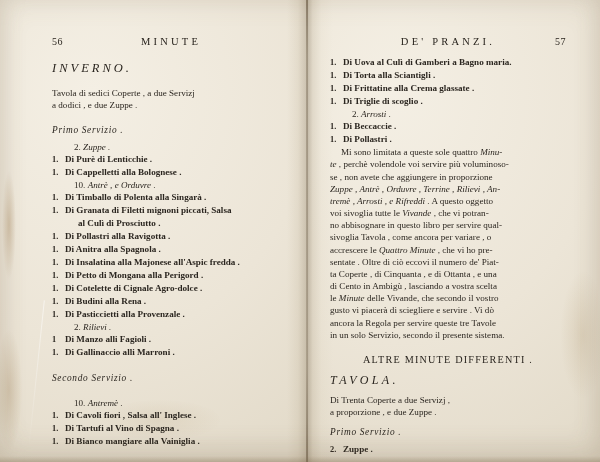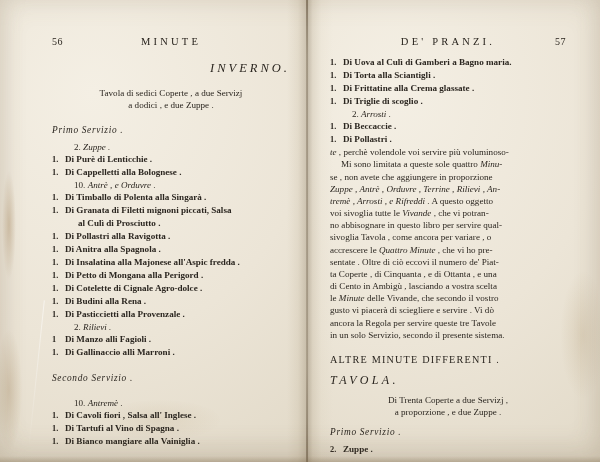--- a/index.html
+++ b/index.html
@@ -147,34 +147,34 @@
   .body {
     position: absolute;
     left: 0; right: 0;
     top: 56px;
     font-size: 9.1px;
     line-height: 12.05px;
     text-align: left;
     color: #2b2620;
   }
 
-  .ctr { text-align: center; }
+  .ctr { }
   .it  { font-style: italic; }
 
   .h-display {
     font-style: italic;
     font-size: 12.5px;
     letter-spacing: 3px;
-    text-align: right;
+    text-align: left;
     margin: 6px 0 0 0;
   }
   .h-caps {
     font-size: 10.2px;
     letter-spacing: 1.2px;
-    text-align: left;
+    text-align: center;
   }
   .h-tavola {
     font-style: italic;
     font-size: 12px;
     letter-spacing: 3.4px;
   }
   .h-servizio {
     font-style: italic;
     font-size: 9.3px;
     letter-spacing: 0.7px;
@@ -330,22 +330,22 @@
         <span class="num">2.</span>
         <span>Arrosti .</span>
       </div>
 
       <ul class="dishes" id="right-arrosti">
           <li><span class="num">1.</span><span>Di Beccaccie .</span></li>
           <li><span class="num">1.</span><span>Di Pollastri .</span></li>
         </ul>
 
       <div id="right-paragraph">
+          <div class="para"><span class="ind"></span><span>Mi sono limitata a queste sole quattro </span><span class="it">Minu-</span></div>
           <div class="para"><span class="it">te</span><span> , perchè volendole voi servire più voluminoso</span><span>-</span></div>
-          <div class="para"><span class="ind"></span><span>Mi sono limitata a queste sole quattro </span><span class="it">Minu-</span></div>
           <div class="para"><span>se , non avete che aggiungere in proporzione</span></div>
           <div class="para"><span class="it">Zuppe , Antrè , Orduvre , Terrine , Rilievi , An-</span></div>
           <div class="para"><span class="it">tremè , Arrosti , e Rifreddi</span><span> . A questo oggetto</span></div>
           <div class="para"><span>voi sivoglia tutte le </span><span class="it">Vivande</span><span> , che vi potran-</span></div>
           <div class="para"><span>no abbisognare in questo libro per servire qual-</span></div>
           <div class="para"><span>sivoglia Tavola , come ancora per variare , o</span></div>
           <div class="para"><span>accrescere le </span><span class="it">Quattro Minute</span><span> , che vi ho pre-</span></div>
           <div class="para"><span>sentate . Oltre di ciò eccovi il numero de' Piat-</span></div>
           <div class="para"><span>ta Coperte , di Cinquanta , e di Ottanta , e una</span></div>
           <div class="para"><span>di Cento in Ambigù , lasciando a vostra scelta</span></div>

